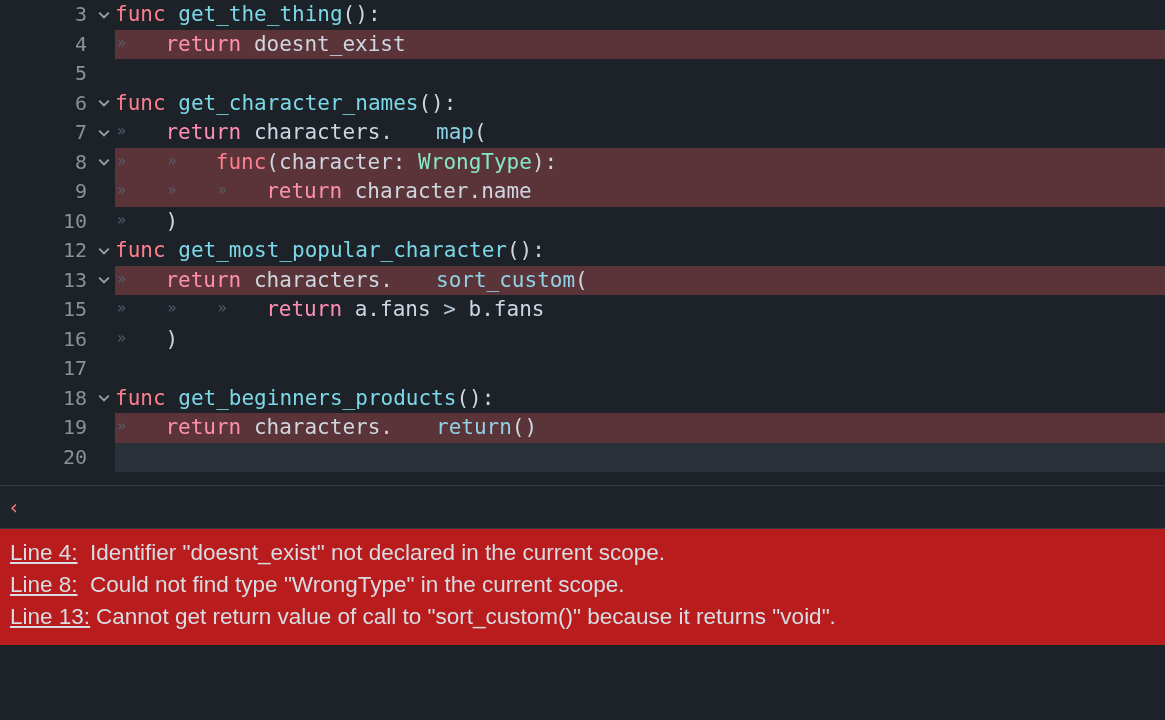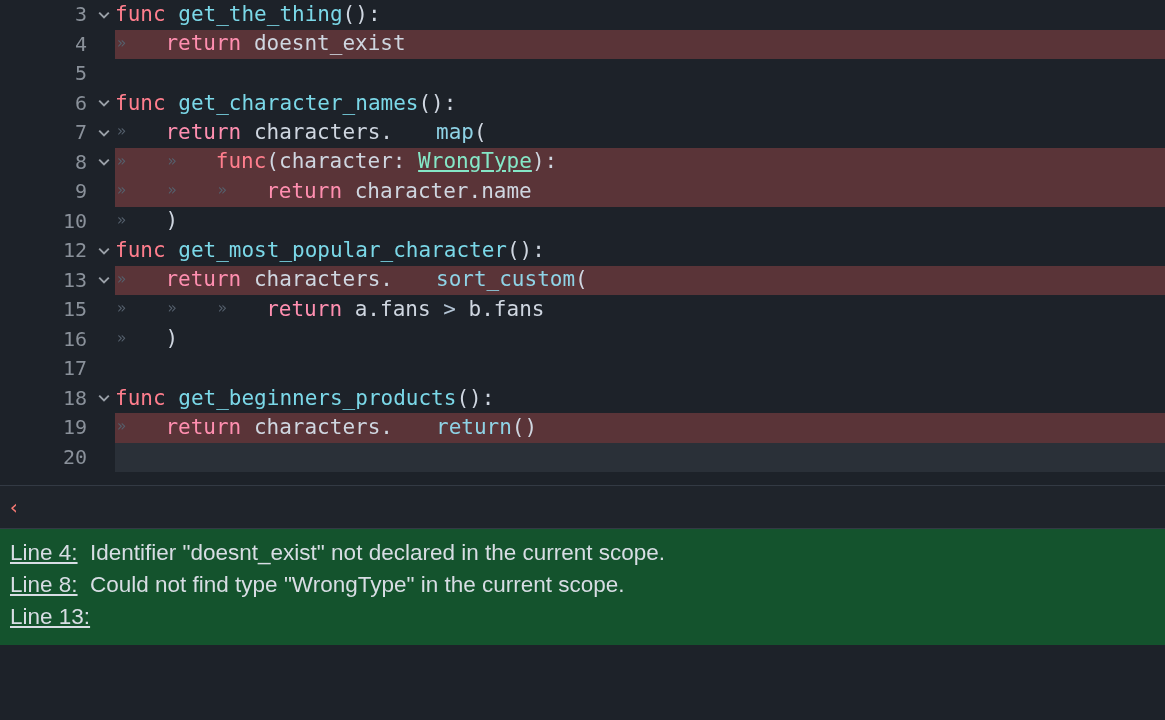--- a/index.html
+++ b/index.html
@@ -48,21 +48,21 @@
     color: #9aa0a8;
     font-size: 13px;
     user-select: none;
   }
   .fold svg { width: 12px; height: 12px; }
   .code {
     flex: 1;
     white-space: pre;
     position: relative;
     display: flex;
-    align-items: flex-end;
+    align-items: flex-start;
   }
   .code-inner {
     position: relative;
     z-index: 2;
   }
   .error-bg {
     position: absolute;
     left: 0;
     right: 0;
     top: 0;
@@ -85,21 +85,21 @@
     vertical-align: middle;
     position: relative;
     top: -1px;
   }
   .ws-wide { width: 50.4px; text-align:left; padding-left:2px; }
   .kw-func { color: #ff7e8d; }
   .kw-return { color: #ff8fb0; }
   .fn-name { color: #7bd8e8; }
   .ident { color: #cfd6e0; }
   .method { color: #8fd3e6; margin-left: 43px; }
-  .type { color: #85e7c7; text-decoration: underline; }
+  .type { color: #85e7c7; }
   .op { color: #b3c4d4; }
   .punct { color: #cfd6e0; }
   .paren { color: #cfd6e0; }
 
   .status-bar {
     margin-top: 13px;
     height: 44px;
     background: #1f242b;
     border-top: 1px solid #333a44;
     border-bottom: 1px solid #333a44;
@@ -108,21 +108,21 @@
     padding: 0 8px;
     color: #f57973;
     font-size: 21.5px;
     letter-spacing: 0.2px;
   }
   .status-bar .chev {
     margin-right: 10px;
     font-size: 20px;
   }
   .errors-panel {
-    background: #14532d;
+    background: #b91c1c;
     padding: 8px 10px 12px 10px;
     font-family: -apple-system, "Segoe UI", "Helvetica Neue", Arial, sans-serif;
     font-size: 22.5px;
     color: #d8dde4;
     line-height: 32px;
   }
   .err-row {
     display: flex;
     align-items: baseline;
     gap: 6px;
@@ -260,16 +260,17 @@
       <div class="err-row">
         <span class="err-line">Line 4:</span>
         <span class="err-msg">Identifier "doesnt_exist" not declared in the current scope.</span>
       </div>
       <div class="err-row">
         <span class="err-line">Line 8:</span>
         <span class="err-msg">Could not find type "WrongType" in the current scope.</span>
       </div>
       <div class="err-row">
         <span class="err-line">Line 13:</span>
+        <span class="err-msg">Cannot get return value of call to "sort_custom()" because it returns "void".</span>
       </div>
     </div>
 
 </div>
 
 </body></html>

